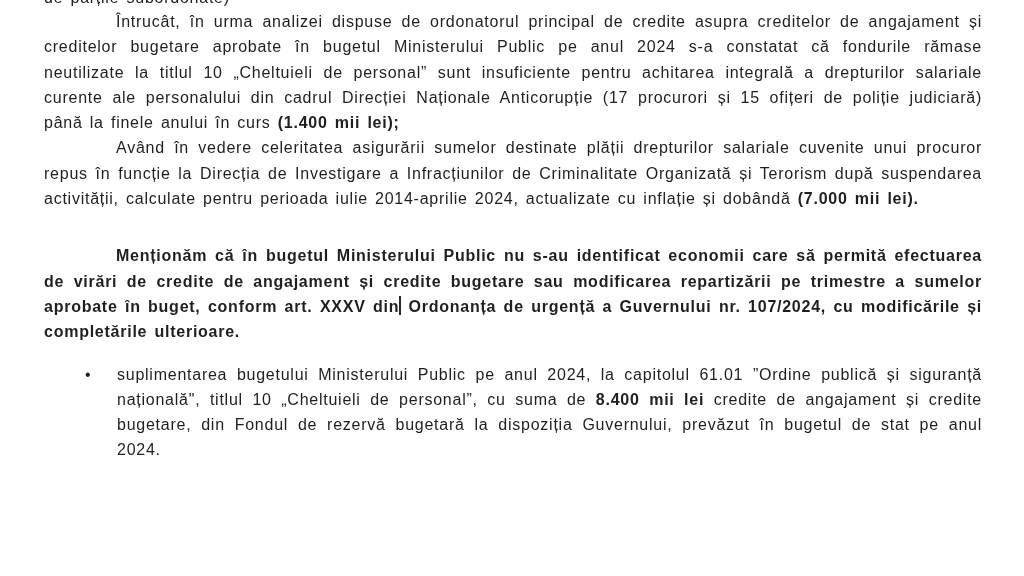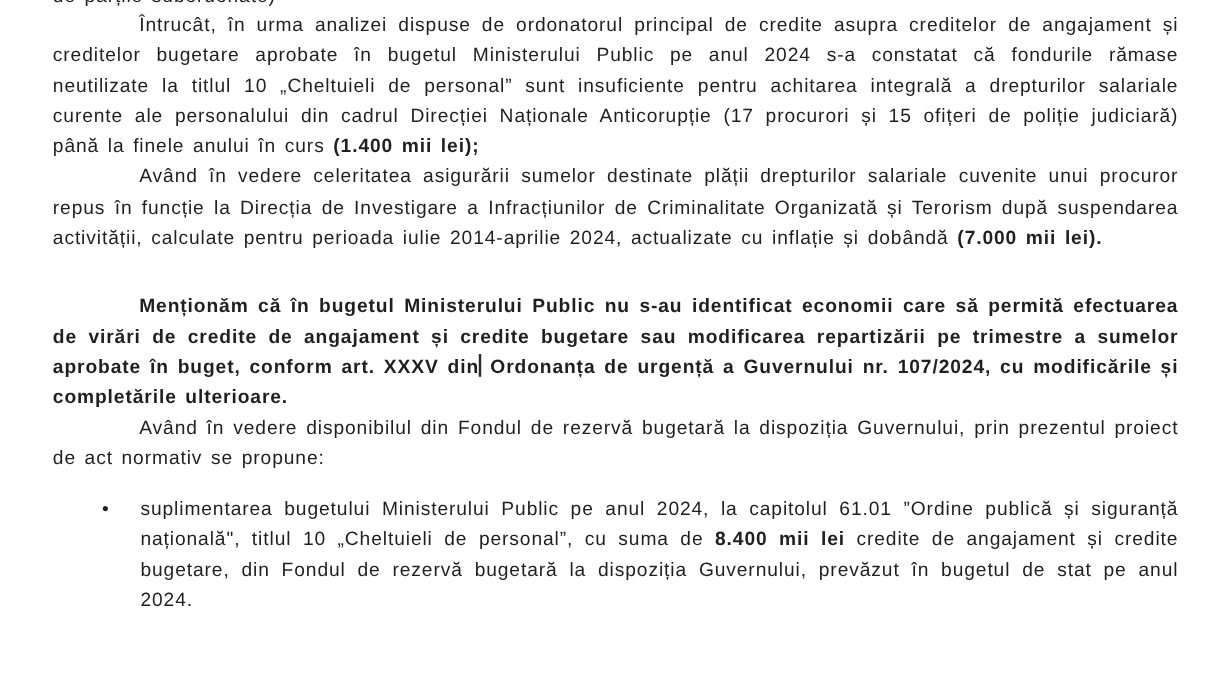--- a/index.html
+++ b/index.html
@@ -75,19 +75,18 @@
   <div class="clip-top">
     <span class="clip-inner">de părțile subordonate)</span>
   </div>
 
   <p class="para indent"><span class="text-run">Întrucât, în urma analizei dispuse de ordonatorul principal de credite asupra creditelor de angajament și creditelor bugetare aprobate în bugetul Ministerului Public pe anul 2024 s-a constatat că fondurile rămase neutilizate la titlul 10 „Cheltuieli de personal” sunt insuficiente pentru achitarea integrală a drepturilor salariale curente ale personalului din cadrul Direcției Naționale Anticorupție (17 procurori și 15 ofițeri de poliție judiciară) până la finele anului în curs </span><span class="text-run b">(1.400 mii lei);</span></p>
 
   <p class="para indent"><span class="text-run">Având în vedere celeritatea asigurării sumelor destinate plății drepturilor salariale cuvenite unui procuror repus în funcție la Direcția de Investigare a Infracțiunilor de Criminalitate Organizată și Terorism după suspendarea activității, calculate pentru perioada iulie 2014-aprilie 2024, actualizate cu inflație și dobândă </span><span class="text-run b">(7.000 mii lei).</span></p>
 
   <p class="para indent bold-para gap-top"><span class="text-run">Menționăm că în bugetul Ministerului Public nu s-au identificat economii care să permită efectuarea de virări de credite de angajament și credite bugetare sau modificarea repartizării pe trimestre a sumelor aprobate în buget, conform art. XXXV din</span><span class="caret"></span><span class="text-run"> Ordonanța de urgență a Guvernului nr. 107/2024, cu modificările și completările ulterioare.</span></p>
 
-  <p class="para indent"><span class="text-run">Având în vedere disponibilul din Fondul de rezervă bugetară la dispoziția Guvernului, prin prezentul proiect de act normativ se propune:</span></p>
 
   <ul class="bullets">
     <li><span class="bullet-marker">•</span><span class="text-run">suplimentarea bugetului Ministerului Public pe anul 2024, la capitolul 61.01 ”Ordine publică și siguranță națională", titlul 10 „Cheltuieli de personal”, cu suma de </span><span class="text-run b">8.400 mii lei</span><span class="text-run"> credite de angajament și credite bugetare, din Fondul de rezervă bugetară la dispoziția Guvernului, prevăzut în bugetul de stat pe anul 2024.</span></li>
   </ul>
 
 </div>
 
 </body></html>

